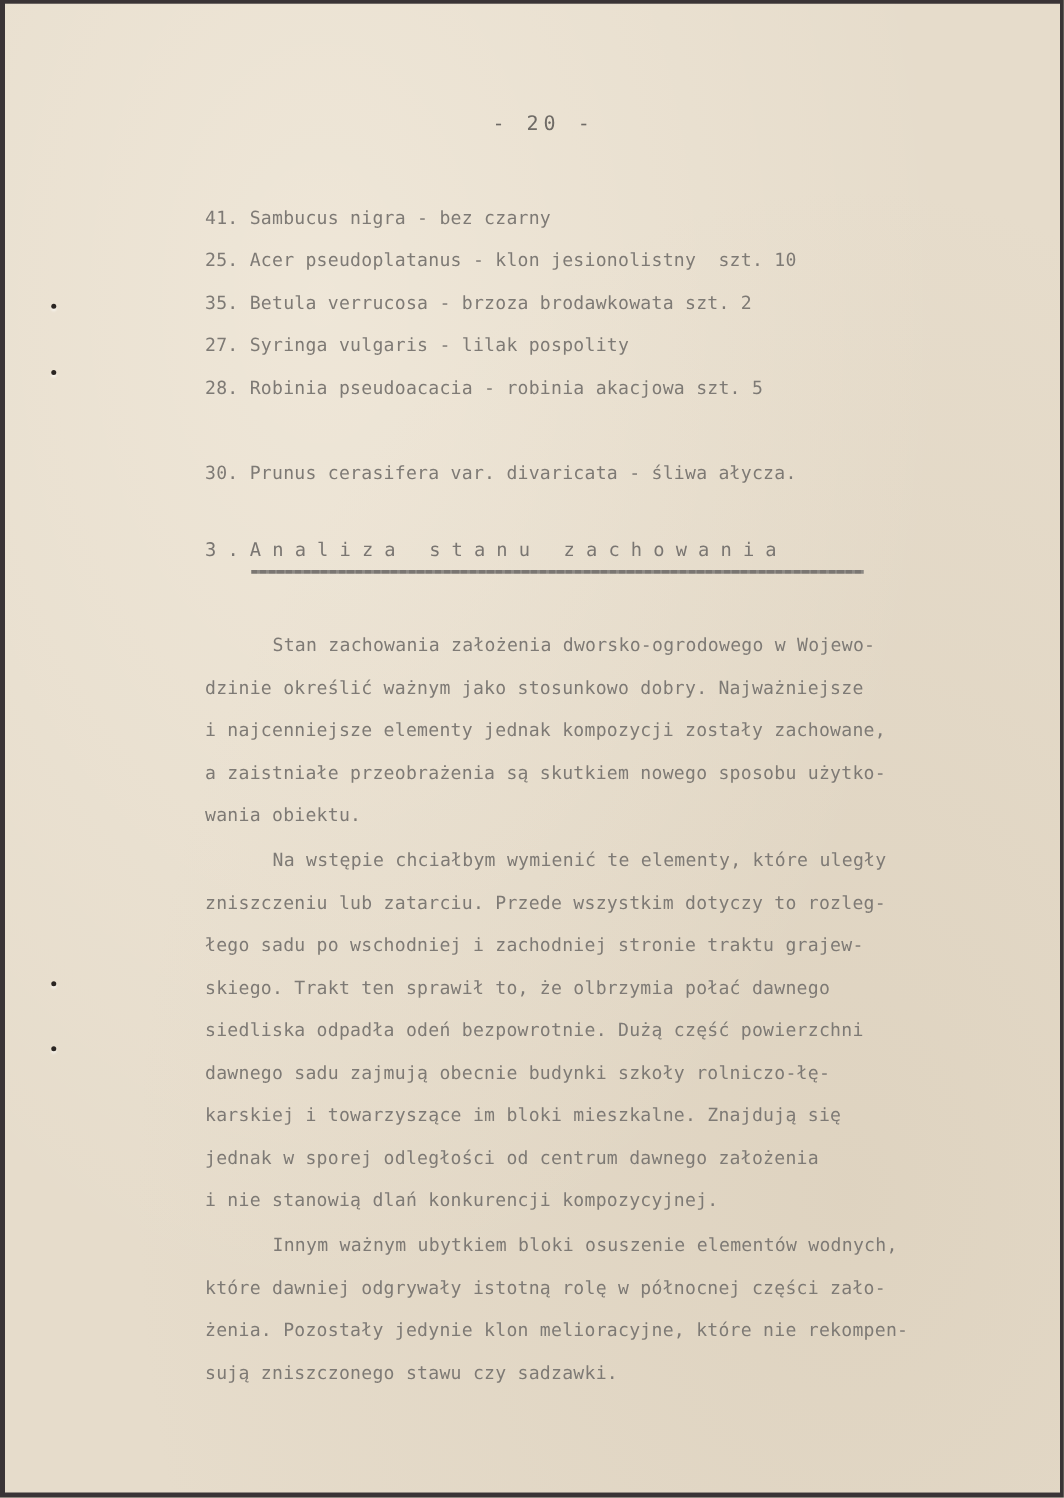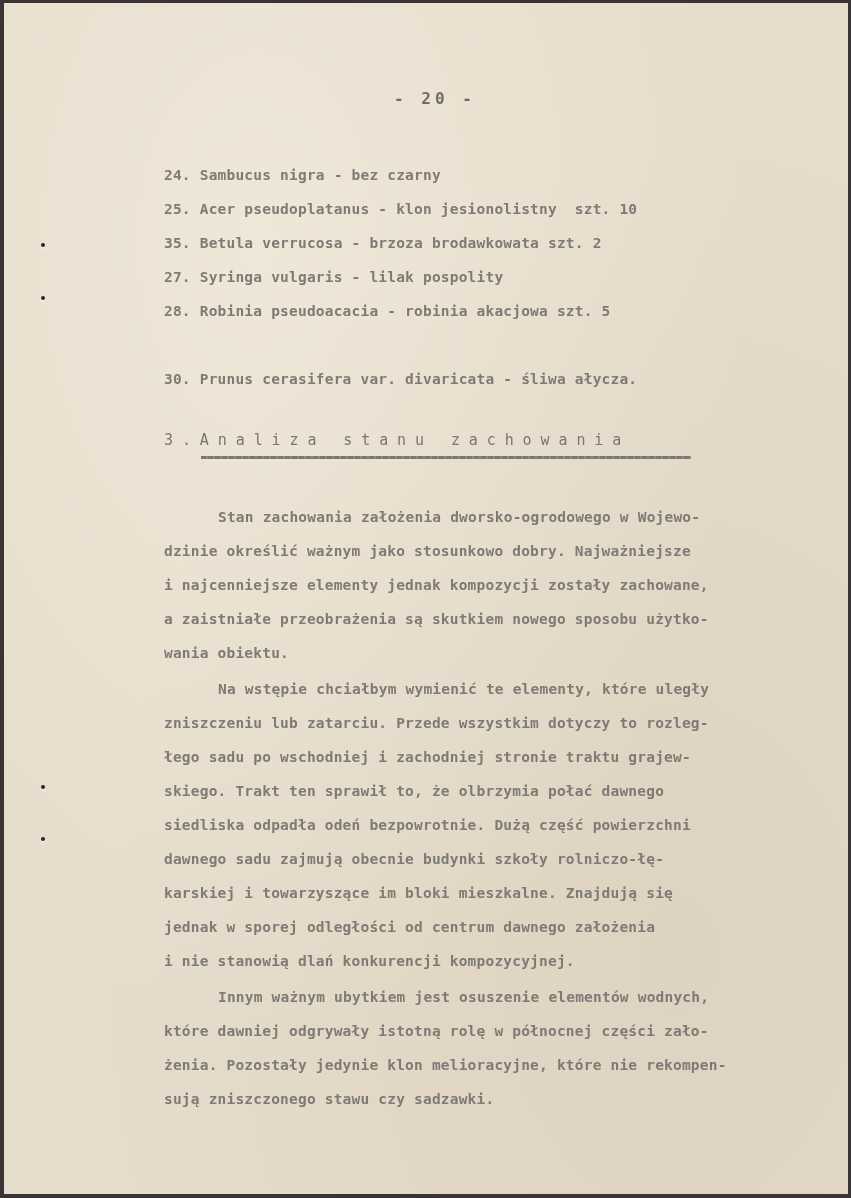--- a/index.html
+++ b/index.html
@@ -9,21 +9,21 @@
     font-family: "DejaVu Sans Mono", "Liberation Mono", monospace;
   }
   .page {
     position: absolute; left: 4px; top: 3px; width: 844px; height: 1191px;
     background: #e6dccb;
     background-image:
       radial-gradient(ellipse at 30% 20%, rgba(255,250,240,0.35), rgba(0,0,0,0) 60%),
       radial-gradient(ellipse at 80% 80%, rgba(200,185,160,0.25), rgba(0,0,0,0) 60%);
   }
   .txt {
-    position: absolute; color: #7e7a75; font-weight: bold;
+    position: absolute; color: #7e7a75; font-weight: normal;
     font-size: 14.5px; letter-spacing: 0.2px; white-space: pre;
   }
   .page-num { left: 390px; top: 86px; font-size: 16px; color: #6f6b66; letter-spacing: 4px; }
   .list-item { left: 160px; }
   .heading {
     position: absolute; left: 160px; top: 428px; color: #7a7672; font-weight: normal;
     font-size: 15px; letter-spacing: 8.9px; white-space: pre;
   }
   .underline {
     position: absolute; left: 197px; top: 453px; width: 490px; height: 3px;
@@ -41,21 +41,21 @@
 
 <div class="page">
 
   <div class="hole" style="top:240px"></div>
   <div class="hole" style="top:293px"></div>
   <div class="hole" style="top:782px"></div>
   <div class="hole" style="top:834px"></div>
 
   <div class="txt page-num">- 20 -</div>
 
-  <div class="txt list-item" style="top:164px">24. Sambucus nigra - bez czarny</div>
+  <div class="txt list-item" style="top:164px">41. Sambucus nigra - bez czarny</div>
   <div class="txt list-item" style="top:198px">25. Acer pseudoplatanus - klon jesionolistny  szt. 10</div>
   <div class="txt list-item" style="top:232px">35. Betula verrucosa - brzoza brodawkowata szt. 2</div>
   <div class="txt list-item" style="top:266px">27. Syringa vulgaris - lilak pospolity</div>
   <div class="txt list-item" style="top:300px">28. Robinia pseudoacacia - robinia akacjowa szt. 5</div>
   <div class="txt list-item" style="top:368px">30. Prunus cerasifera var. divaricata - śliwa ałycza.</div>
 
   <div class="heading">3.Analiza stanu zachowania</div>
   <div class="underline"></div>
 
   <div class="txt indent" style="top:506px">Stan zachowania założenia dworsko-ogrodowego w Wojewo-</div>
@@ -67,18 +67,18 @@
   <div class="txt indent" style="top:678px">Na wstępie chciałbym wymienić te elementy, które uległy</div>
   <div class="txt para-line" style="top:712px">zniszczeniu lub zatarciu. Przede wszystkim dotyczy to rozleg-</div>
   <div class="txt para-line" style="top:746px">łego sadu po wschodniej i zachodniej stronie traktu grajew-</div>
   <div class="txt para-line" style="top:780px">skiego. Trakt ten sprawił to, że olbrzymia połać dawnego</div>
   <div class="txt para-line" style="top:814px">siedliska odpadła odeń bezpowrotnie. Dużą część powierzchni</div>
   <div class="txt para-line" style="top:848px">dawnego sadu zajmują obecnie budynki szkoły rolniczo-łę-</div>
   <div class="txt para-line" style="top:882px">karskiej i towarzyszące im bloki mieszkalne. Znajdują się</div>
   <div class="txt para-line" style="top:916px">jednak w sporej odległości od centrum dawnego założenia</div>
   <div class="txt para-line" style="top:950px">i nie stanowią dlań konkurencji kompozycyjnej.</div>
 
-  <div class="txt indent" style="top:986px">Innym ważnym ubytkiem jest osuszenie elementów wodnych,</div>
+  <div class="txt indent" style="top:986px">Innym ważnym ubytkiem bloki osuszenie elementów wodnych,</div>
   <div class="txt para-line" style="top:1020px">które dawniej odgrywały istotną rolę w północnej części zało-</div>
   <div class="txt para-line" style="top:1054px">żenia. Pozostały jedynie klon melioracyjne, które nie rekompen-</div>
   <div class="txt para-line" style="top:1088px">sują zniszczonego stawu czy sadzawki.</div>
 
 </div>
 
 </body></html>

